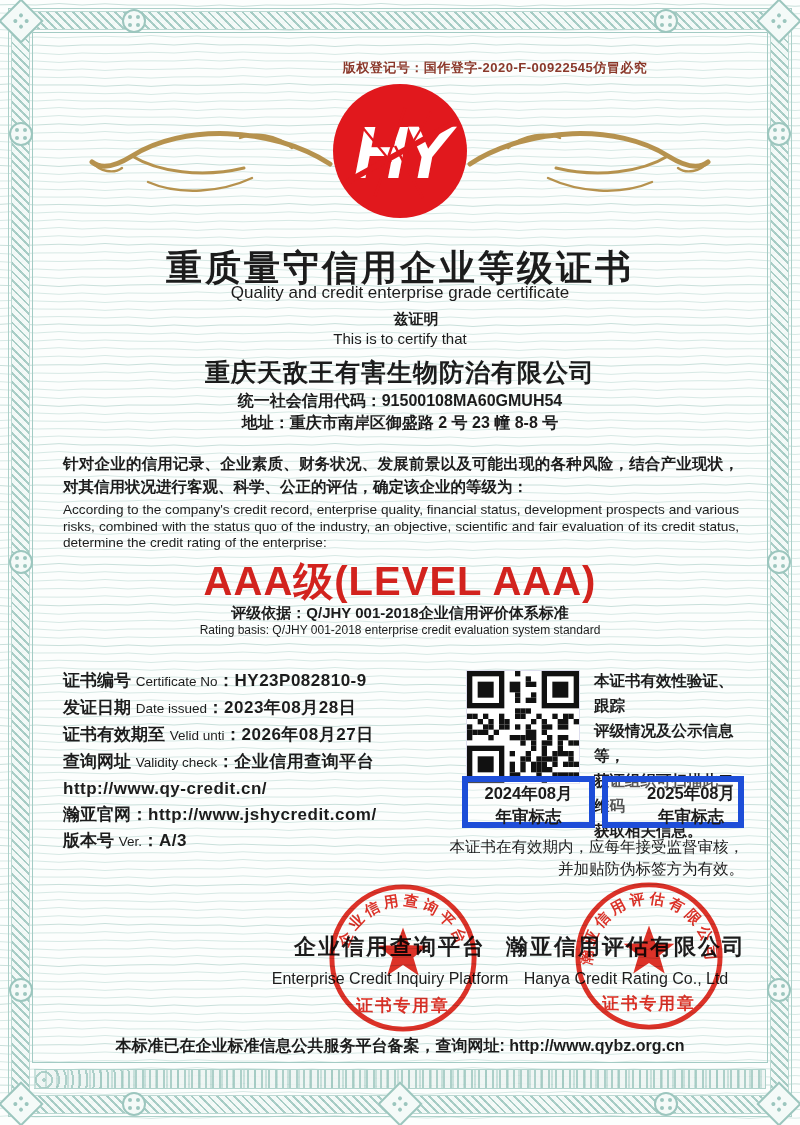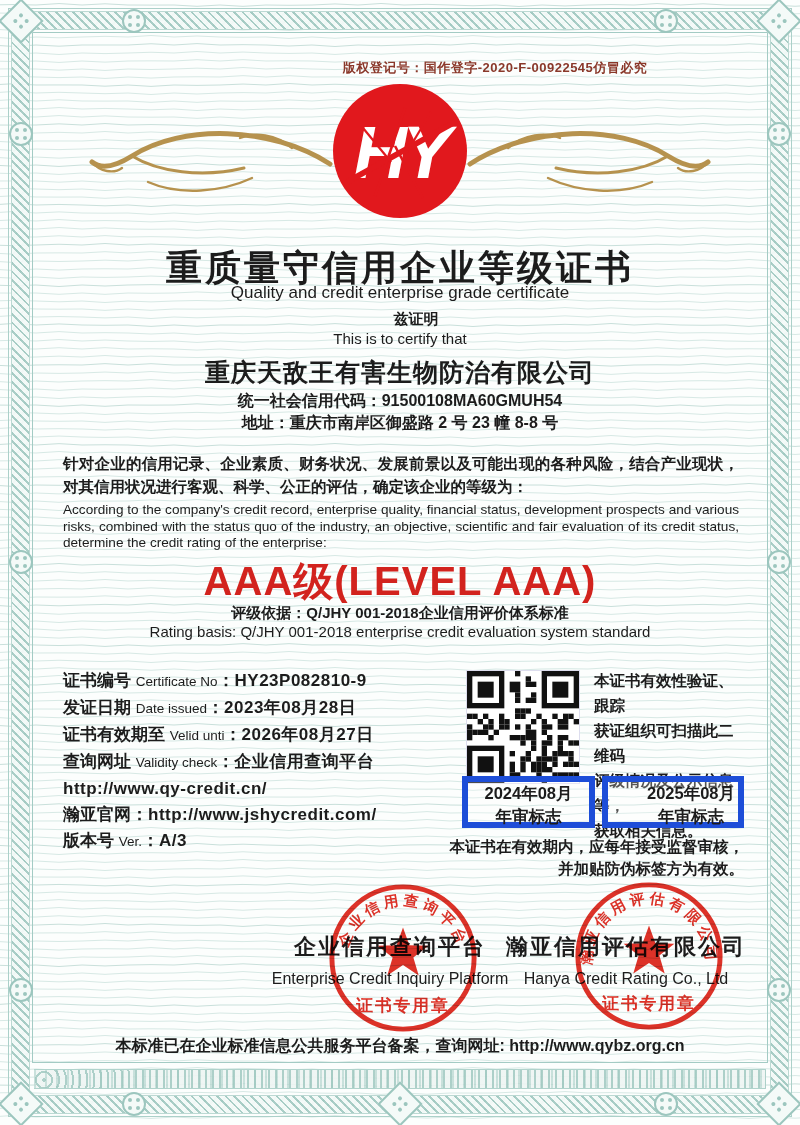--- a/index.html
+++ b/index.html
@@ -66,42 +66,42 @@
   .code-line{top:391px;}
   .addr-line{top:413px;}
 
   .para{left:63px;width:676px;z-index:3;text-align:justify;}
   .para-cn{top:452px;font-size:15.5px;font-weight:600;line-height:23px;}
   .para-en{top:502px;font-size:13.6px;line-height:16.6px;font-weight:500;}
 
   .rating-level{top:554px;font-size:40px;font-weight:800;color:var(--rating-red);
     letter-spacing:1px;z-index:3;}
   .basis-cn{top:604px;font-size:15px;font-weight:600;z-index:3;}
-  .basis-en{top:623px;font-size:15px;z-index:3;}
+  .basis-en{top:623px;font-size:12px;z-index:3;}
 
   
   .details{top:668px;left:63px;width:395px;z-index:3;font-size:17px;font-weight:600;}
   .details .row{line-height:26px;white-space:nowrap;}
   .details .en{font-size:13.5px;font-weight:500;}
   .details .val{letter-spacing:.5px;}
 
   
   .qr{top:670px;left:466px;width:114px;height:114px;z-index:3;background:#fff;
     border:1px solid #dde;}
   .qr-note{top:668px;left:594px;width:152px;z-index:3;font-size:15.5px;
     font-weight:600;line-height:25px;}
 
   .badge{top:776px;height:52px;z-index:3;border:6px solid #1d4ed8;
     display:flex;flex-direction:column;align-items:center;justify-content:flex-start;
     font-size:16.5px;font-weight:600;line-height:23px;background:rgba(255,255,255,.25);}
   .badge.b1{left:462px;width:133px;}
   .badge.b2{left:602px;width:142px;padding-left:36px;}
 
   .supervision{top:836px;left:430px;width:314px;z-index:3;text-align:right;
-    font-size:15.5px;font-weight:700;line-height:22px;}
+    font-size:15.5px;font-weight:400;line-height:22px;}
 
   
   .issuer{z-index:3;text-align:center;top:932px;}
   .issuer .cn{font-size:22px;font-weight:700;letter-spacing:2px;}
   .issuer .en{font-size:16px;margin-top:8px;}
   .issuer.left{left:260px;width:260px;}
   .issuer.right{left:495px;width:262px;}
   .stamp{position:absolute;width:158px;height:158px;z-index:4;opacity:.92;
     mix-blend-mode:multiply;pointer-events:none;}
   .stamp.s-left{top:879px;left:324px;}
@@ -487,22 +487,22 @@
     <rect x="10" y="10" width="15" height="15" fill="#111"></rect>
     <rect x="70" y="0" width="35" height="35" fill="#111"></rect>
     <rect x="75" y="5" width="25" height="25" fill="#fff"></rect>
     <rect x="80" y="10" width="15" height="15" fill="#111"></rect>
     <rect x="0" y="70" width="35" height="35" fill="#111"></rect>
     <rect x="5" y="75" width="25" height="25" fill="#fff"></rect>
     <rect x="10" y="80" width="15" height="15" fill="#111"></rect>
   </svg>
 <div class="abs qr-note">
   <div>本证书有效性验证、跟踪</div>
+  <div>评级情况及公示信息等，</div>
   <div>获证组织可扫描此二维码</div>
-  <div>评级情况及公示信息等，</div>
   <div>获取相关信息。</div>
 </div>
 
 <div class="abs badge b1">
   <div>2024年08月</div>
   <div>年审标志</div>
 </div>
 <div class="abs badge b2">
   <div>2025年08月</div>
   <div>年审标志</div>

